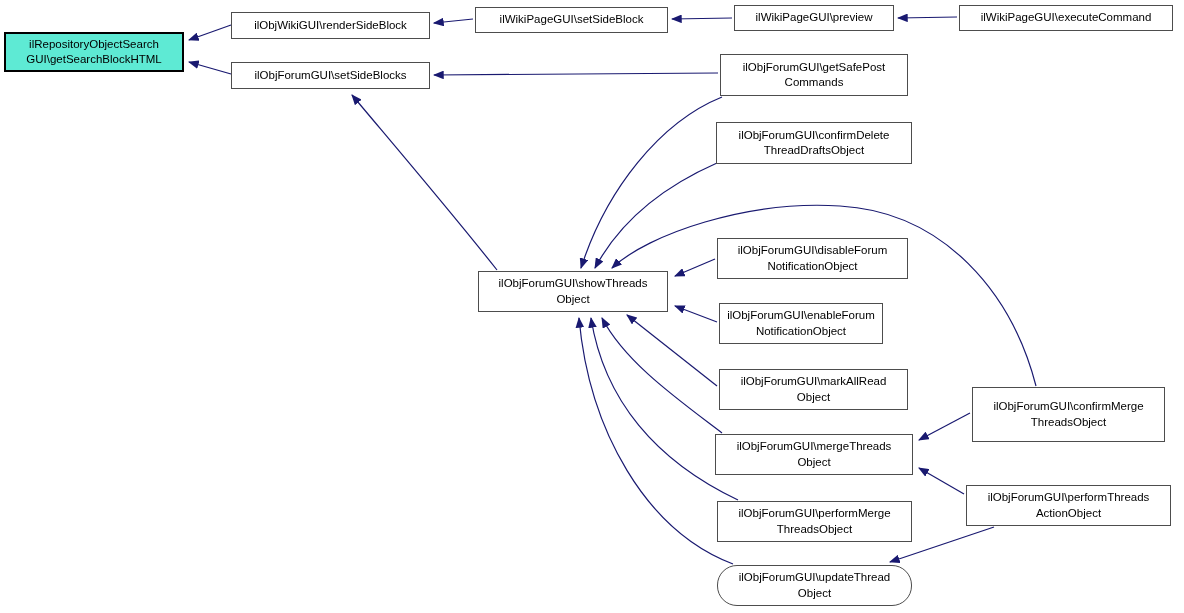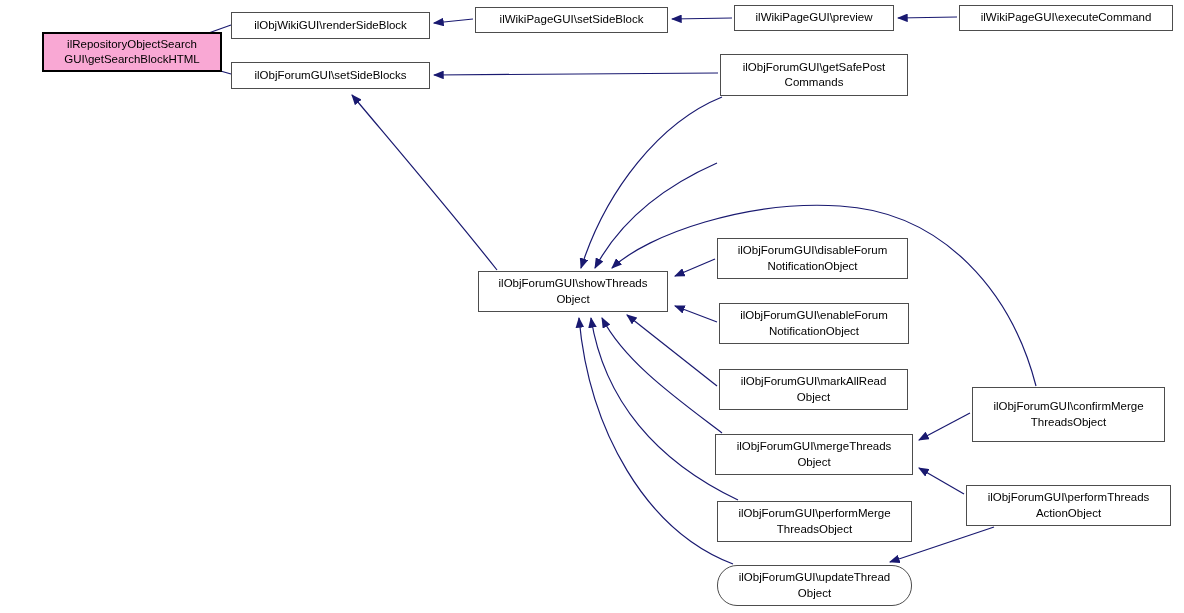--- a/index.html
+++ b/index.html
@@ -22,24 +22,23 @@
     align-items:center;
     justify-content:center;
     text-align:center;
     font-size:11.5px;
     line-height:1.32;
     white-space:pre-line;
     cursor:pointer;
     z-index:2;
   }
   .node.current{
-    background:#f9a8d4;
+    background:#5eead4;
     border:2px solid #000000;
     cursor:default;
-    margin-left:38px;
   }
   .edge{fill:none;stroke:#191970;stroke-width:1.2;}
 </style>
 </head>
 <body>
 
 <div id="canvas">
 
   <svg id="edges" width="1184" height="613" viewBox="0 0 1184 613" xmlns="http://www.w3.org/2000/svg">
     <defs>
@@ -77,28 +76,30 @@
 
   <div class="node" style="left:475px;top:7px;width:193px;height:26px;text-align:center;">ilWikiPageGUI\setSideBlock</div>
 
   <div class="node" style="left:734px;top:5px;width:160px;height:26px;">ilWikiPageGUI\preview</div>
 
   <div class="node" style="left:959px;top:5px;width:214px;height:26px;">ilWikiPageGUI\executeCommand</div>
 
   <div class="node" style="left:720px;top:54px;width:188px;height:42px;">ilObjForumGUI\getSafePost
 Commands</div>
 
+  <div class="node" style="left:716px;top:122px;width:196px;height:42px;">ilObjForumGUI\confirmDelete
+ThreadDraftsObject</div>
 
   <div class="node" style="left:478px;top:271px;width:190px;height:41px;">ilObjForumGUI\showThreads
 Object</div>
 
   <div class="node" style="left:717px;top:238px;width:191px;height:41px;">ilObjForumGUI\disableForum
 NotificationObject</div>
 
-  <div class="node" style="left:719px;top:303px;width:190px;height:41px;">ilObjForumGUI\enableForum
+  <div class="node" style="left:719px;top:303px;width:164px;height:41px;">ilObjForumGUI\enableForum
 NotificationObject</div>
 
   <div class="node" style="left:719px;top:369px;width:189px;height:41px;">ilObjForumGUI\markAllRead
 Object</div>
 
   <div class="node" style="left:715px;top:434px;width:198px;height:41px;">ilObjForumGUI\mergeThreads
 Object</div>
 
   <div class="node" style="left:717px;top:501px;width:195px;height:41px;">ilObjForumGUI\performMerge
 ThreadsObject</div>

